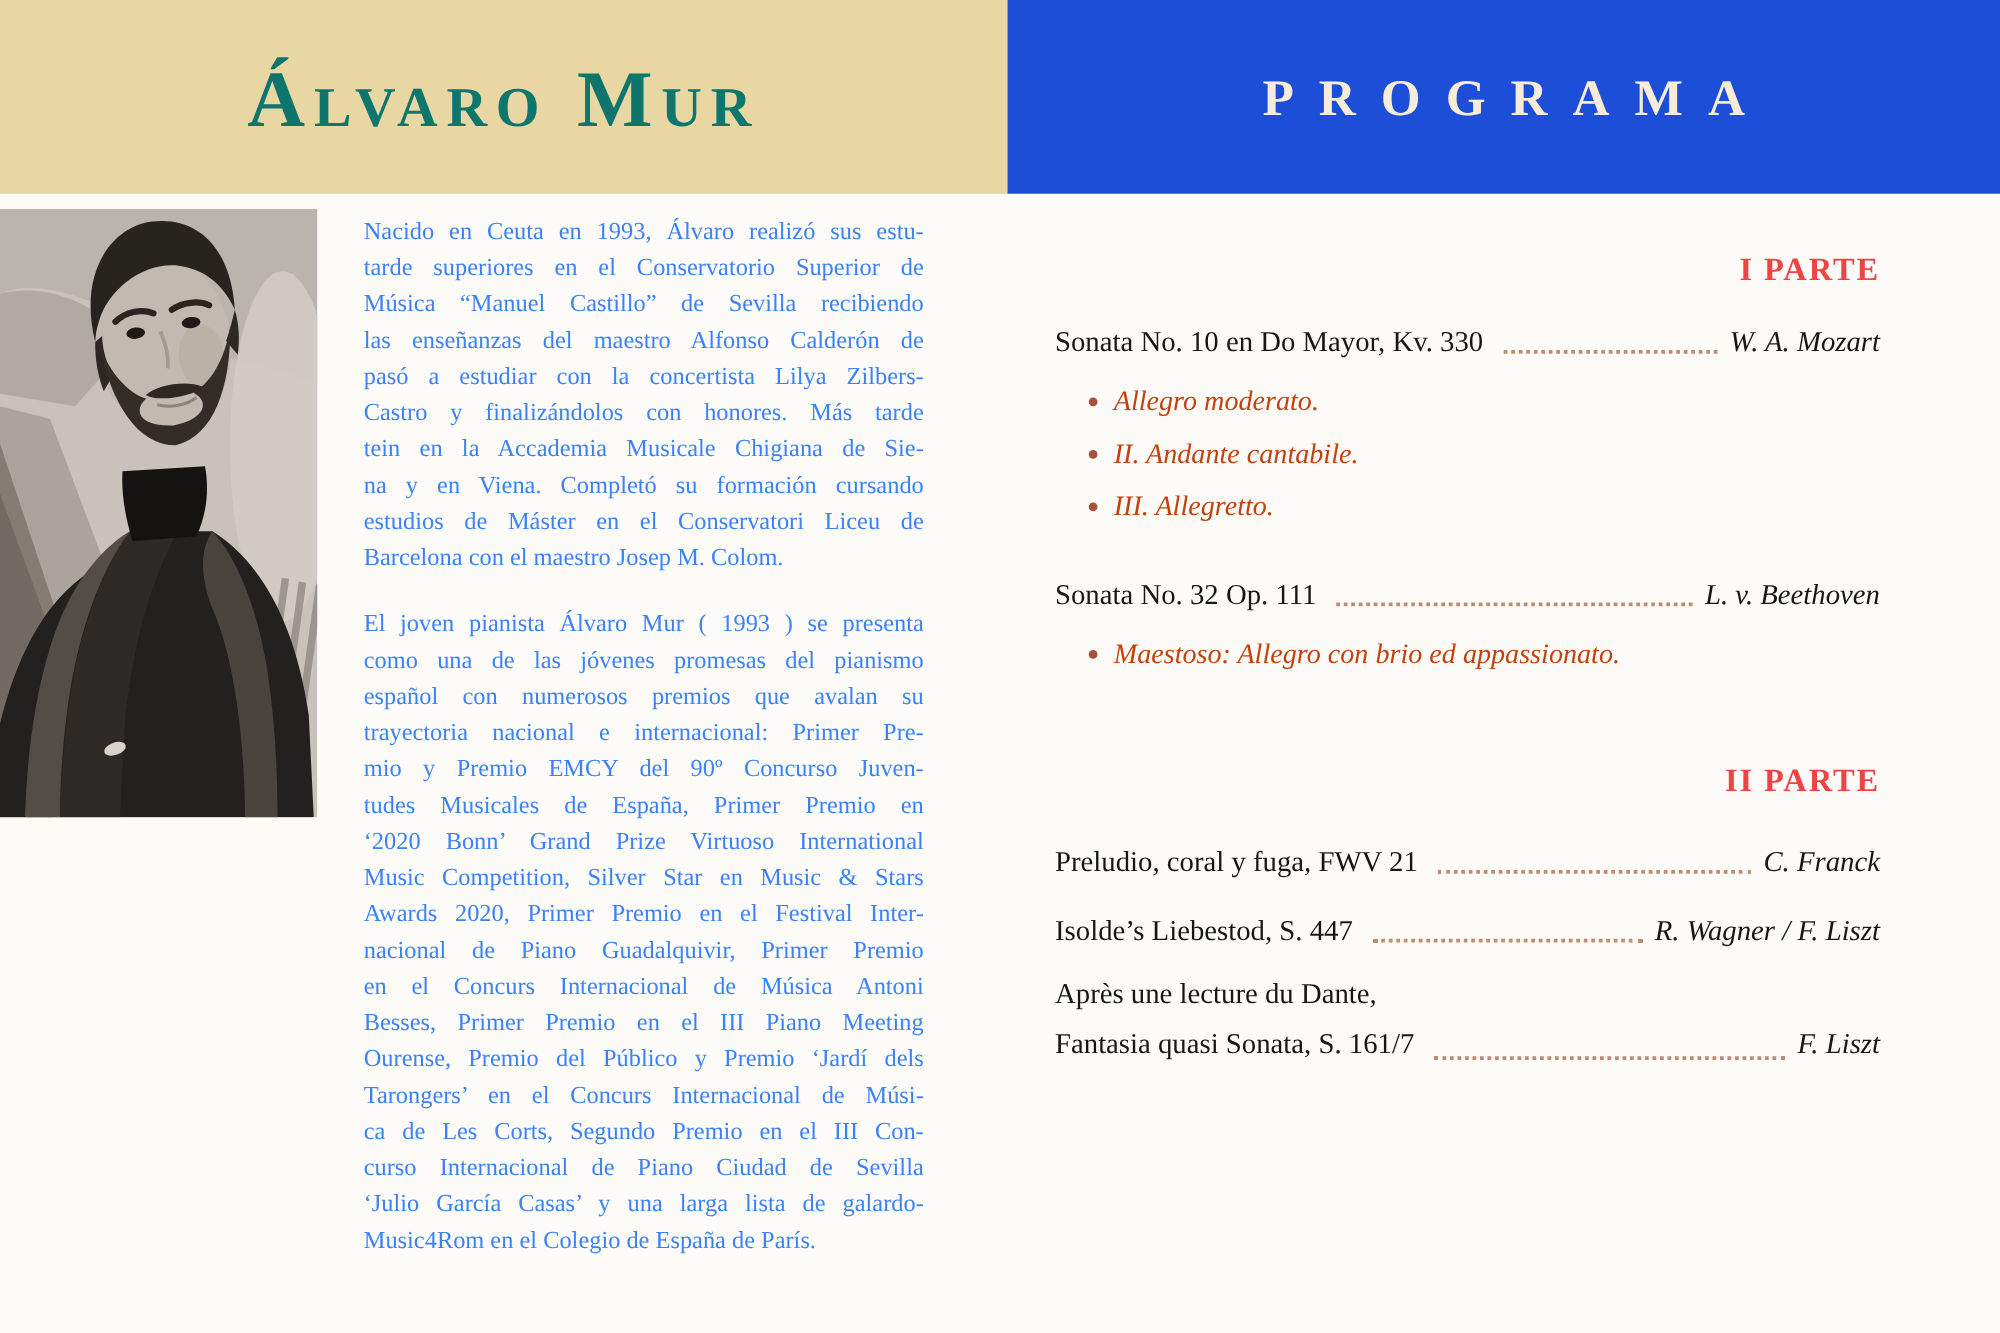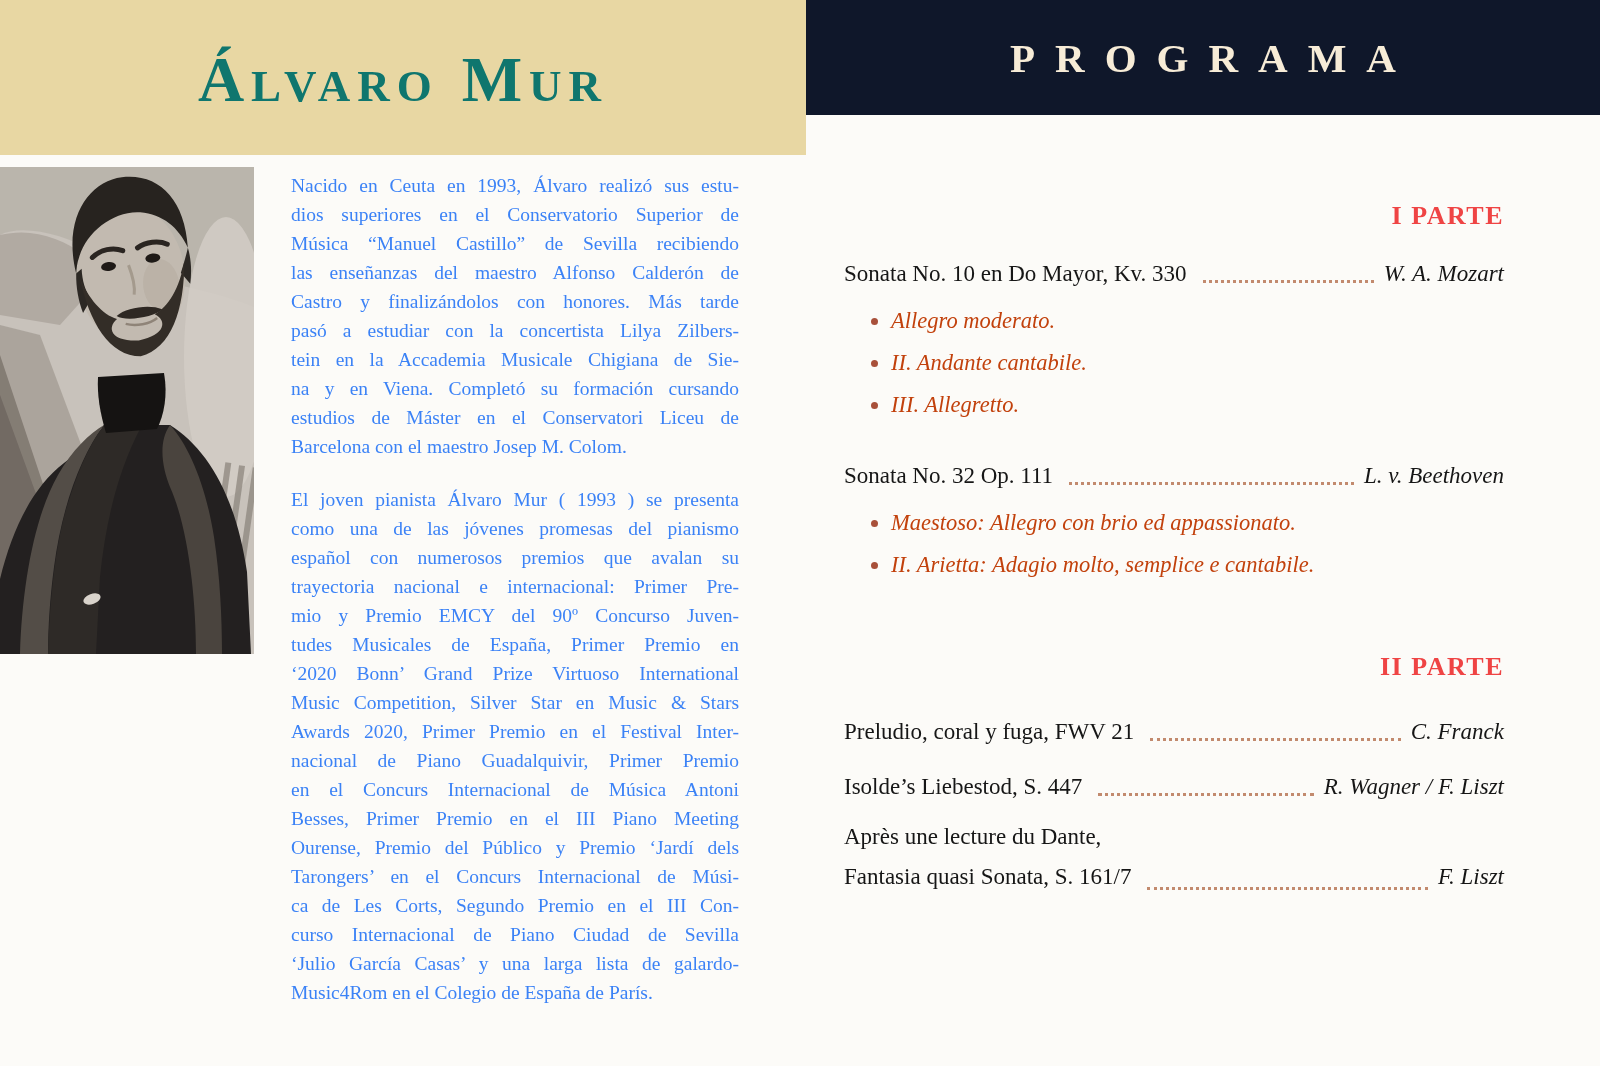--- a/index.html
+++ b/index.html
@@ -18,22 +18,22 @@
   }
   .artist-title{
     margin:4px 0 0 0;
     font-size:64px;font-weight:600;
     font-variant:small-caps;
     letter-spacing:7px;
     color:#0f766e;
     white-space:nowrap;
   }
   .band-right{
-    position:absolute;left:806px;top:0;width:794px;height:115px;
-    background:#0f172a;
+    position:absolute;left:806px;top:0;width:794px;height:155px;
+    background:#1d4ed8;
     display:flex;align-items:center;justify-content:center;
   }
   .program-header{
     margin:0;
     font-size:41px;font-weight:bold;
     letter-spacing:20px;
     color:#f7ecd7;
     white-space:nowrap;
     text-indent:20px;
   }
@@ -151,25 +151,25 @@
         <path d="M80,104 C84,150 100,186 131,190 C162,186 180,150 186,100 C178,128 164,144 150,150 C162,158 158,172 131,174 C104,172 100,158 112,150 C98,144 86,126 80,104 Z" fill="#332d27"></path>
         <path d="M112,147 C122,140 146,139 158,146 C150,153 120,154 112,147 Z" fill="#2e2823"></path>
         <path d="M120,156 C130,160 144,159 152,154" stroke="#8f8478" stroke-width="2.5" fill="none"></path>
       </g>
     </svg>
   </div>
 
   <div class="bio">
     <div class="bio-para" id="bio-p1">
         <div class="bio-line">Nacido en Ceuta en 1993, Álvaro realizó sus estu-</div>
-        <div class="bio-line">dios superiores en el Conservatorio Superior de</div>
+        <div class="bio-line">tarde superiores en el Conservatorio Superior de</div>
         <div class="bio-line">Música “Manuel Castillo” de Sevilla recibiendo</div>
         <div class="bio-line">las enseñanzas del maestro Alfonso Calderón de</div>
+        <div class="bio-line">pasó a estudiar con la concertista Lilya Zilbers-</div>
         <div class="bio-line">Castro y finalizándolos con honores. Más tarde</div>
-        <div class="bio-line">pasó a estudiar con la concertista Lilya Zilbers-</div>
         <div class="bio-line">tein en la Accademia Musicale Chigiana de Sie-</div>
         <div class="bio-line">na y en Viena. Completó su formación cursando</div>
         <div class="bio-line">estudios de Máster en el Conservatori Liceu de</div>
         <div class="bio-line last">Barcelona con el maestro Josep M. Colom.</div>
       </div>
     <div class="bio-para" id="bio-p2">
         <div class="bio-line">El joven pianista Álvaro Mur ( 1993 ) se presenta</div>
         <div class="bio-line">como una de las jóvenes promesas del pianismo</div>
         <div class="bio-line">español con numerosos premios que avalan su</div>
         <div class="bio-line">trayectoria nacional e internacional: Primer Pre-</div>
@@ -217,24 +217,20 @@
         <div class="work-row">
           <span class="work-title">Sonata No. 32 Op. 111</span>
           <span class="leader"></span>
           <span class="composer">L. v. Beethoven</span>
         </div>
         <div class="movements">
           <div class="movement">
             <span class="bullet"></span>
             <span class="movement-text">Maestoso: Allegro con brio ed appassionato.</span>
           </div>
-          <div class="movement">
-            <span class="bullet"></span>
-            <span class="movement-text">II. Arietta: Adagio molto, semplice e cantabile.</span>
-          </div>
         </div>
       </div>
       <div class="part-heading p2">II PARTE</div>
       <div class="work p2-w1">
         <div class="work-row">
           <span class="work-title">Preludio, coral y fuga, FWV 21</span>
           <span class="leader"></span>
           <span class="composer">C. Franck</span>
         </div>
       </div>

